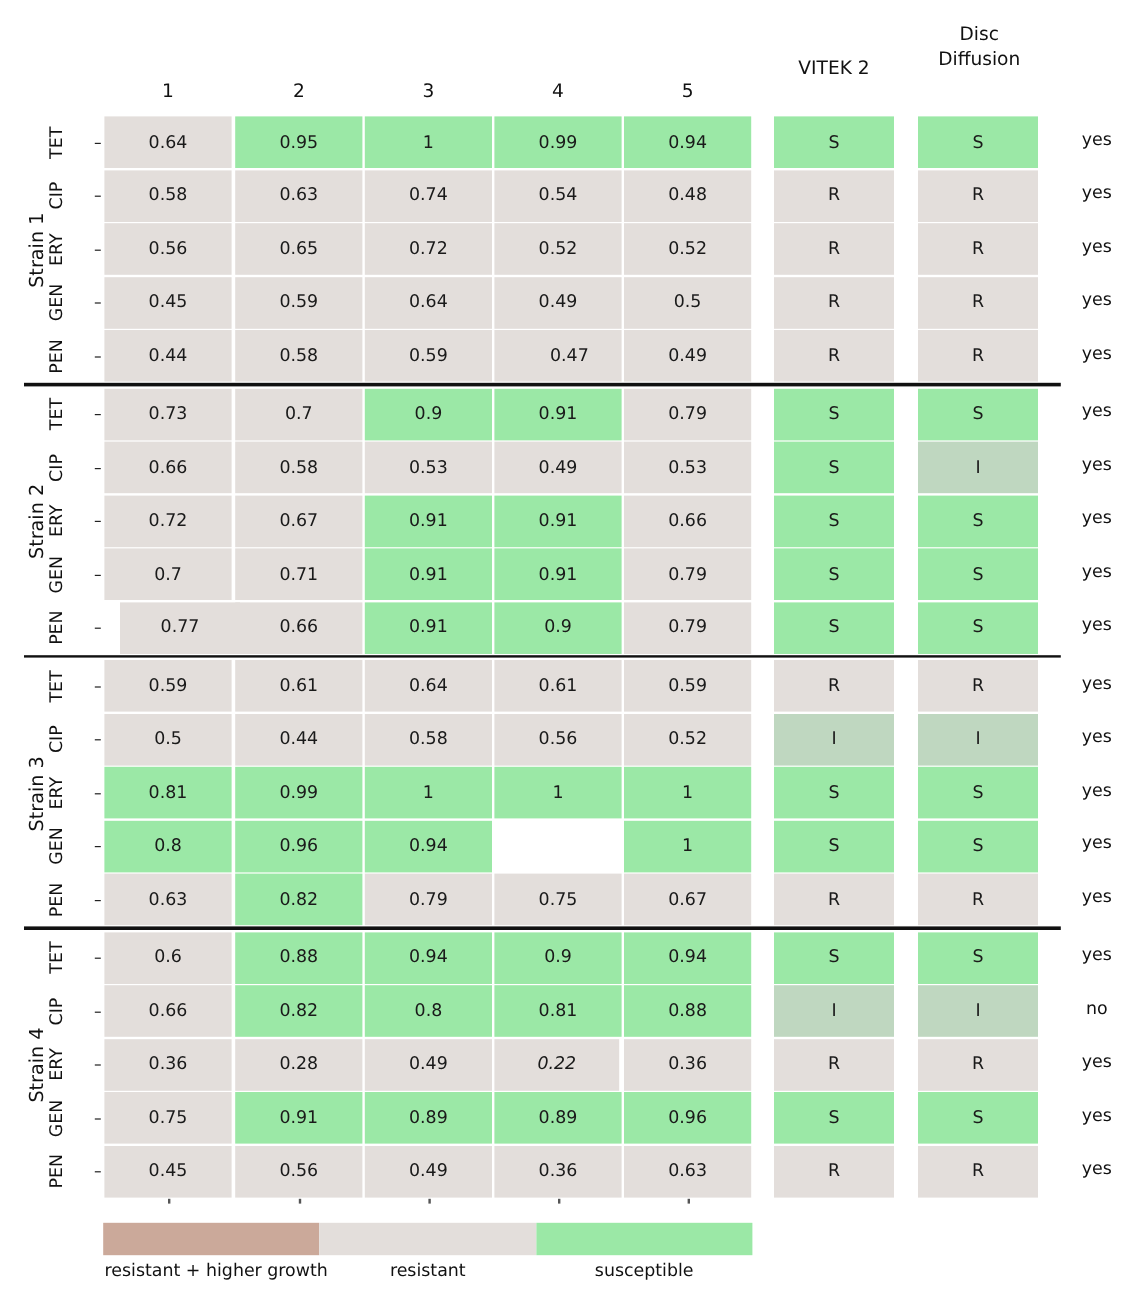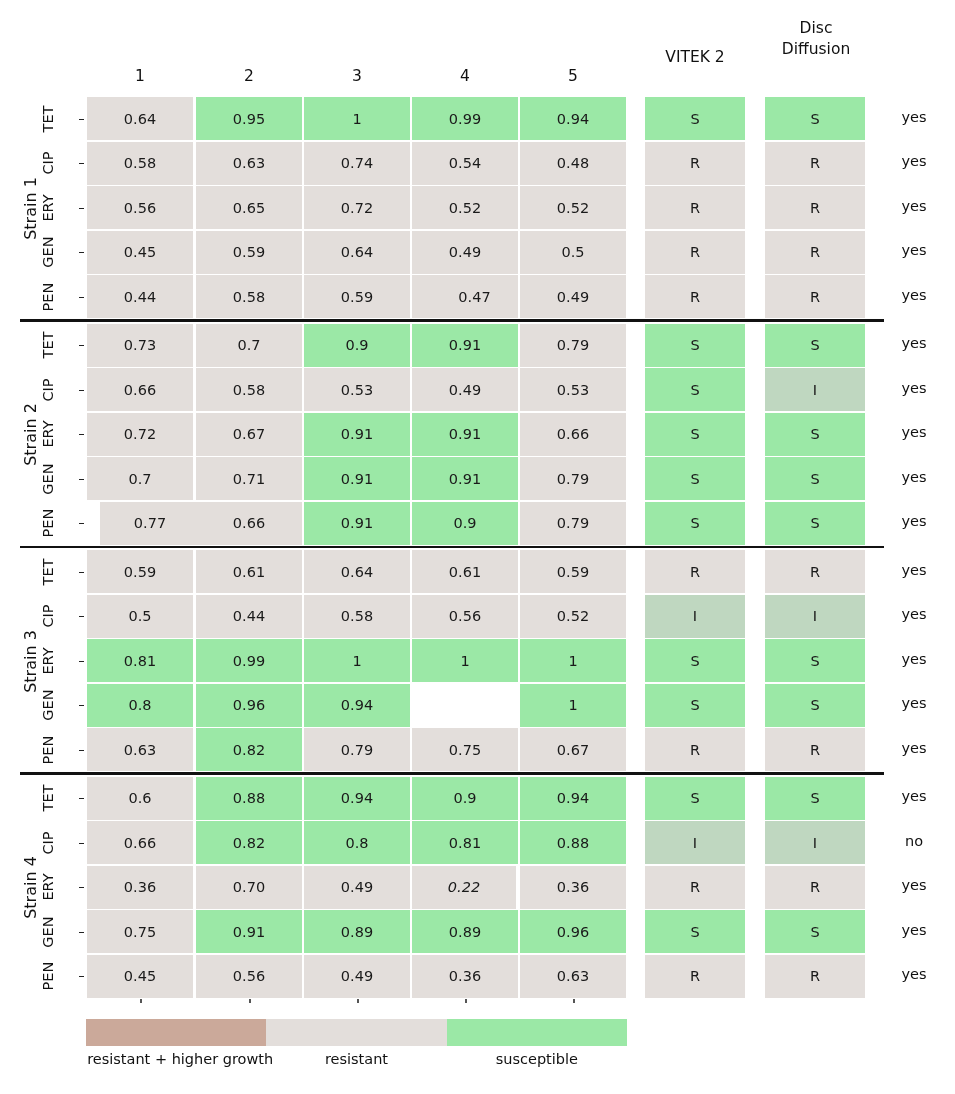--- a/index.html
+++ b/index.html
@@ -372,21 +372,21 @@
       <div class="cell susceptible" style="left: 412px; top: 821px; width: 106px; height: 43px;">0.81</div>
       <div class="cell susceptible" style="left: 520px; top: 821px; width: 106px; height: 43px;">0.88</div>
       <div class="cell intermediate" style="left: 645px; top: 821px; width: 100px; height: 43px;">I</div>
       <div class="cell intermediate" style="left: 765px; top: 821px; width: 100px; height: 43px;">I</div>
       <div class="verdict" style="top: 832.5px;">no</div>
       <div class="row-label" style="left: 25px; top: 879px;">
         <span>ERY</span>
       </div>
       <div class="tickmark" style="left: 79px; top: 887px;"></div>
       <div class="cell resistant" style="left: 87px; top: 865.5px; width: 106px; height: 43px;">0.36</div>
-      <div class="cell resistant" style="left: 196px; top: 865.5px; width: 106px; height: 43px;">0.70</div>
+      <div class="cell resistant" style="left: 196px; top: 865.5px; width: 106px; height: 43px;">0.28</div>
       <div class="cell resistant" style="left: 304px; top: 865.5px; width: 106px; height: 43px;">0.49</div>
       <div class="cell resistant" style="left: 412px; top: 865.5px; width: 104px; height: 43px; font-style: italic;">0.22</div>
       <div class="cell resistant" style="left: 520px; top: 865.5px; width: 106px; height: 43px;">0.36</div>
       <div class="cell resistant" style="left: 645px; top: 865.5px; width: 100px; height: 43px;">R</div>
       <div class="cell resistant" style="left: 765px; top: 865.5px; width: 100px; height: 43px;">R</div>
       <div class="verdict" style="top: 877px;">yes</div>
       <div class="row-label" style="left: 25px; top: 923.5px;">
         <span>GEN</span>
       </div>
       <div class="tickmark" style="left: 79px; top: 931.5px;"></div>

